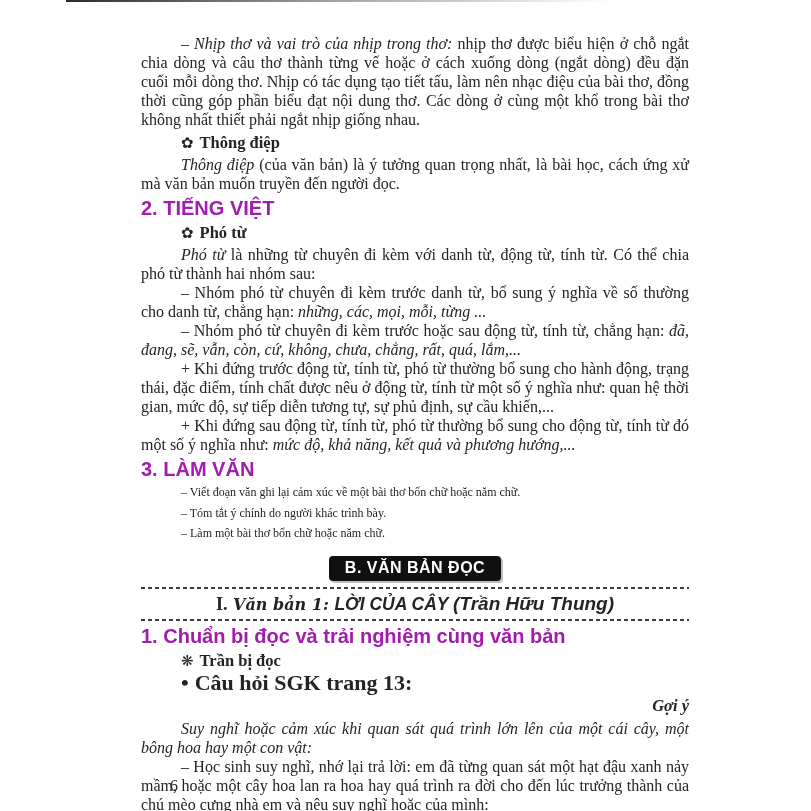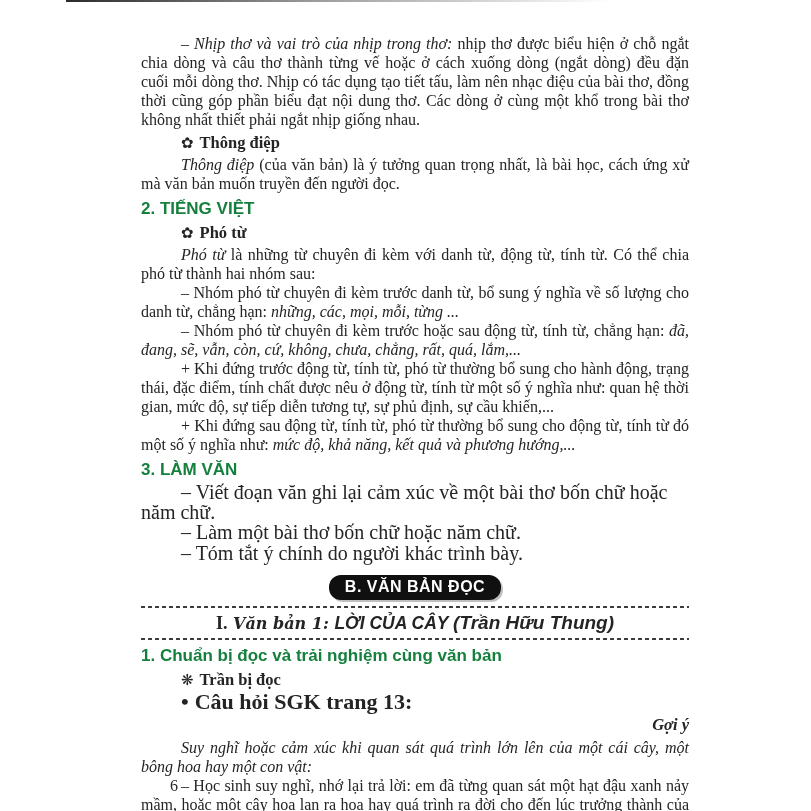--- a/index.html
+++ b/index.html
@@ -26,31 +26,31 @@
   }
   .it{font-style:italic;}
   .flower-h{
     margin:4px 0 2px 40px;
     font-size:16.5px;font-weight:bold;line-height:20px;
   }
   .flower-h .glyph{margin-right:6px;font-family:"DejaVu Sans",sans-serif;font-size:15px;}
   .sans-h{
     margin:5px 0 3px 0;
     font-family:"Liberation Sans",sans-serif;
-    font-weight:bold;font-size:17px;line-height:21px;color:#15803d;
+    font-weight:bold;font-size:20px;line-height:21px;color:#a21caf;
   }
-  .list-line{margin:1px 0;font-size:20px;line-height:19.5px;text-indent:40px;}
+  .list-line{margin:1px 0;font-size:12px;line-height:19.5px;text-indent:40px;}
   .banner-wrap{text-align:center;margin:12px 0 6px 0;}
   .banner{
     display:inline-block;
     background:#101010;color:#ffffff;
     font-family:"Liberation Sans",sans-serif;
     font-weight:bold;font-size:16px;
     padding:3px 16px 4px 16px;
-    border-radius:12px;
+    border-radius:4px;
     letter-spacing:0.5px;
     box-shadow:2px 2px 0 rgba(0,0,0,0.25);
   }
   .rule{
     height:2px;margin:3px 0;
     background:repeating-linear-gradient(90deg,#3c3c3c 0 4px,rgba(0,0,0,0) 4px 7px);
   }
   .lesson-line{
     text-align:center;margin:2px 0;
     font-size:17px;line-height:23px;white-space:nowrap;
@@ -84,33 +84,33 @@
   <div class="flower-h"><span class="glyph">✿</span><span>Thông điệp</span></div>
 
   <p class="body"><span class="it">Thông điệp</span><span> (của văn bản) là ý tưởng quan trọng nhất, là bài học, cách ứng xử mà văn bản muốn truyền đến người đọc.</span></p>
 
   <div class="sans-h">2. TIẾNG VIỆT</div>
 
   <div class="flower-h"><span class="glyph">✿</span><span>Phó từ</span></div>
 
   <p class="body"><span class="it">Phó từ</span><span> là những từ chuyên đi kèm với danh từ, động từ, tính từ. Có thể chia phó từ thành hai nhóm sau:</span></p>
 
-  <p class="body"><span>– Nhóm phó từ chuyên đi kèm trước danh từ, bổ sung ý nghĩa về số lượng cho danh từ, chẳng hạn: </span><span class="it">những, các, mọi, mỗi, từng ...</span></p>
+  <p class="body"><span>– Nhóm phó từ chuyên đi kèm trước danh từ, bổ sung ý nghĩa về số thường cho danh từ, chẳng hạn: </span><span class="it">những, các, mọi, mỗi, từng ...</span></p>
 
   <p class="body"><span>– Nhóm phó từ chuyên đi kèm trước hoặc sau động từ, tính từ, chẳng hạn: </span><span class="it">đã, đang, sẽ, vẫn, còn, cứ, không, chưa, chẳng, rất, quá, lắm,...</span></p>
 
   <p class="body"><span>+ Khi đứng trước động từ, tính từ, phó từ thường bổ sung cho hành động, trạng thái, đặc điểm, tính chất được nêu ở động từ, tính từ một số ý nghĩa như: quan hệ thời gian, mức độ, sự tiếp diễn tương tự, sự phủ định, sự cầu khiến,...</span></p>
 
   <p class="body"><span>+ Khi đứng sau động từ, tính từ, phó từ thường bổ sung cho động từ, tính từ đó một số ý nghĩa như: </span><span class="it">mức độ, khả năng, kết quả và phương hướng,...</span></p>
 
   <div class="sans-h">3. LÀM VĂN</div>
 
   <p class="list-line">– Viết đoạn văn ghi lại cảm xúc về một bài thơ bốn chữ hoặc năm chữ.</p>
+  <p class="list-line">– Tóm tắt ý chính do người khác trình bày.</p>
   <p class="list-line">– Làm một bài thơ bốn chữ hoặc năm chữ.</p>
-  <p class="list-line">– Tóm tắt ý chính do người khác trình bày.</p>
 
   <div class="banner-wrap">
     <span class="banner">B. VĂN BẢN ĐỌC</span>
   </div>
 
   <div class="rule"></div>
   <div class="lesson-line"><span class="numeral">I.</span><span class="script"> Văn bản 1: </span><span class="title">LỜI CỦA CÂY </span><span class="author">(Trần Hữu Thung)</span></div>
   <div class="rule"></div>
 
   <div class="sans-h">1. Chuẩn bị đọc và trải nghiệm cùng văn bản</div>

